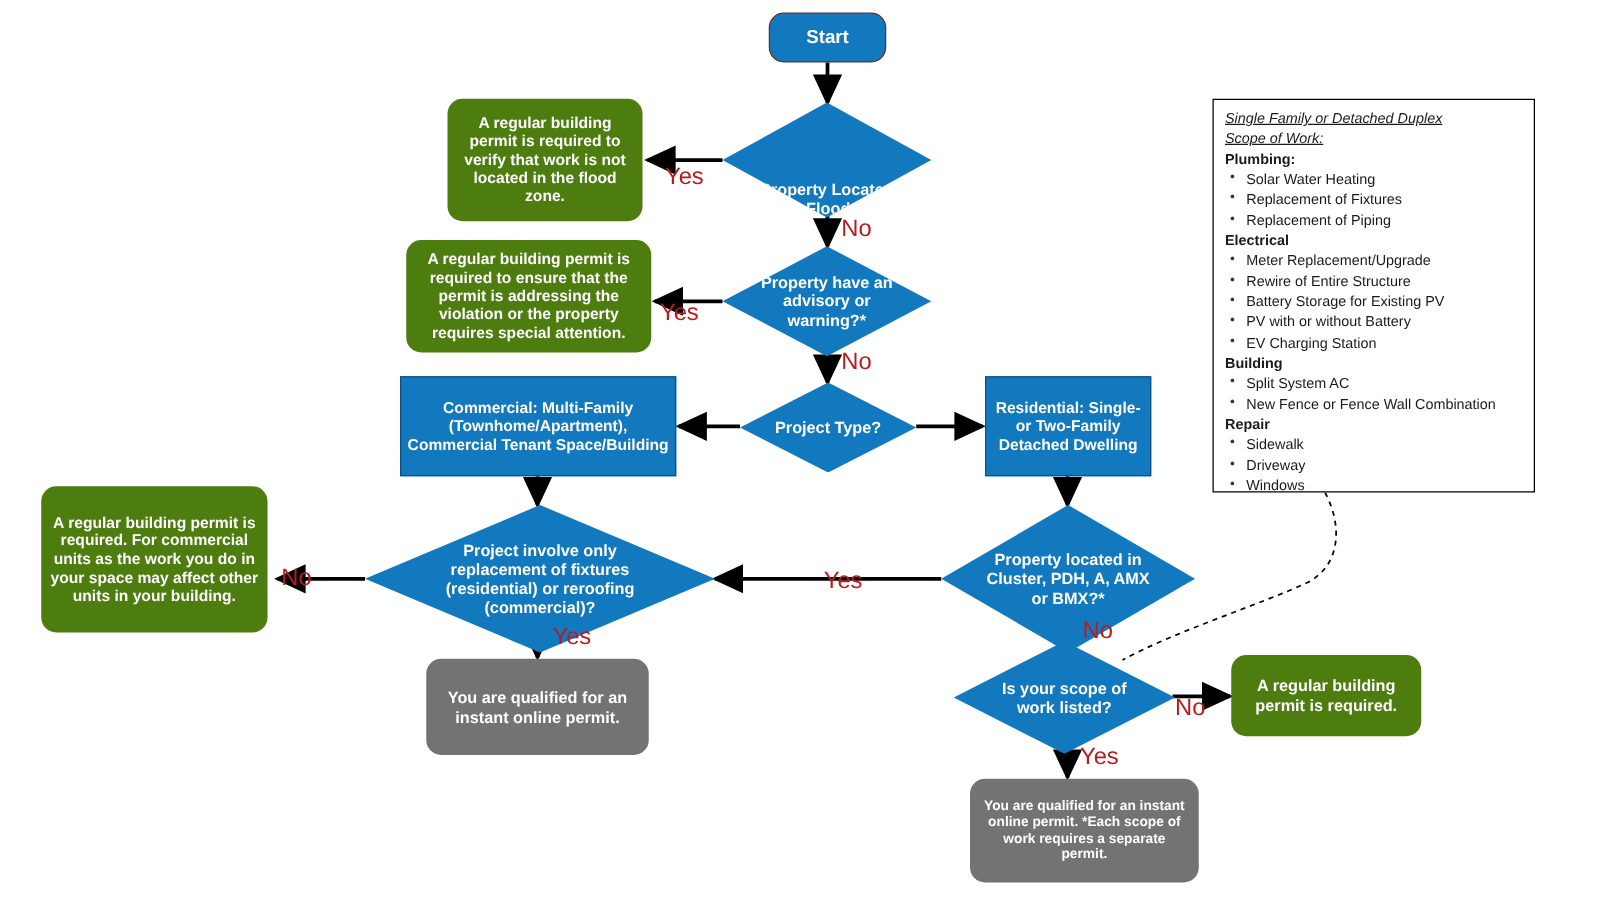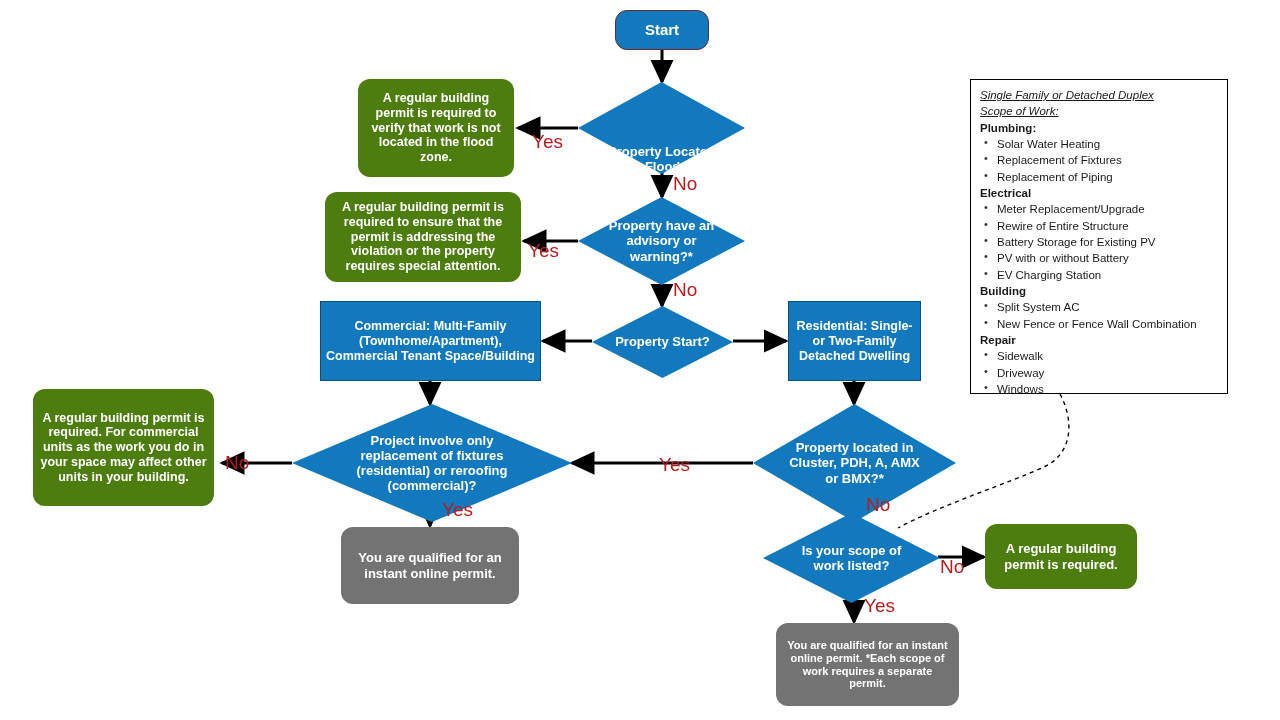--- a/index.html
+++ b/index.html
@@ -140,21 +140,21 @@
 
   <div class="node diamond" style="left:578px;top:197px;width:167px;height:88px;font-size:13px;text-align:center;">
     <span class="dtext">Property have an advisory or warning?*</span>
   </div>
 
   <div class="node rbox red" style="left:325px;top:192px;width:196px;height:90px;font-size:12.5px;">
     <span>A regular building permit is required to ensure that the permit is addressing the violation or the property requires special attention.</span>
   </div>
 
   <div class="node diamond" style="left:592px;top:306px;width:141px;height:72px;font-size:13px;">
-    <span class="dtext">Property Start?</span>
+    <span class="dtext">Project Type?</span>
   </div>
 
   <div class="node sbox" style="left:320px;top:301px;width:221px;height:80px;font-size:12.5px;">
     <span>Commercial: Multi-Family (Townhome/Apartment), Commercial Tenant Space/Building</span>
   </div>
 
   <div class="node sbox" style="left:788px;top:301px;width:133px;height:80px;font-size:12.5px;">
     <span>Residential: Single- or Two-Family Detached Dwelling</span>
   </div>
 

